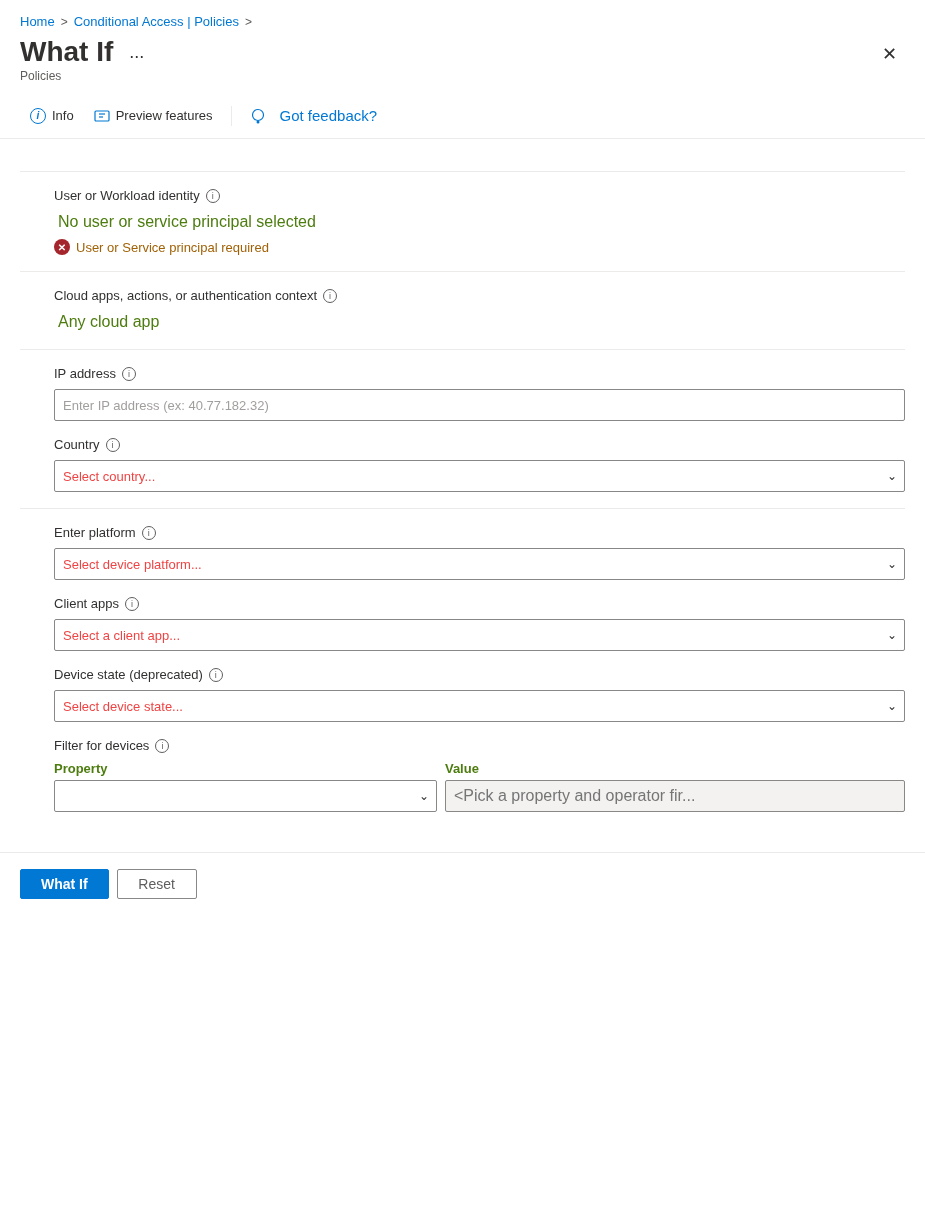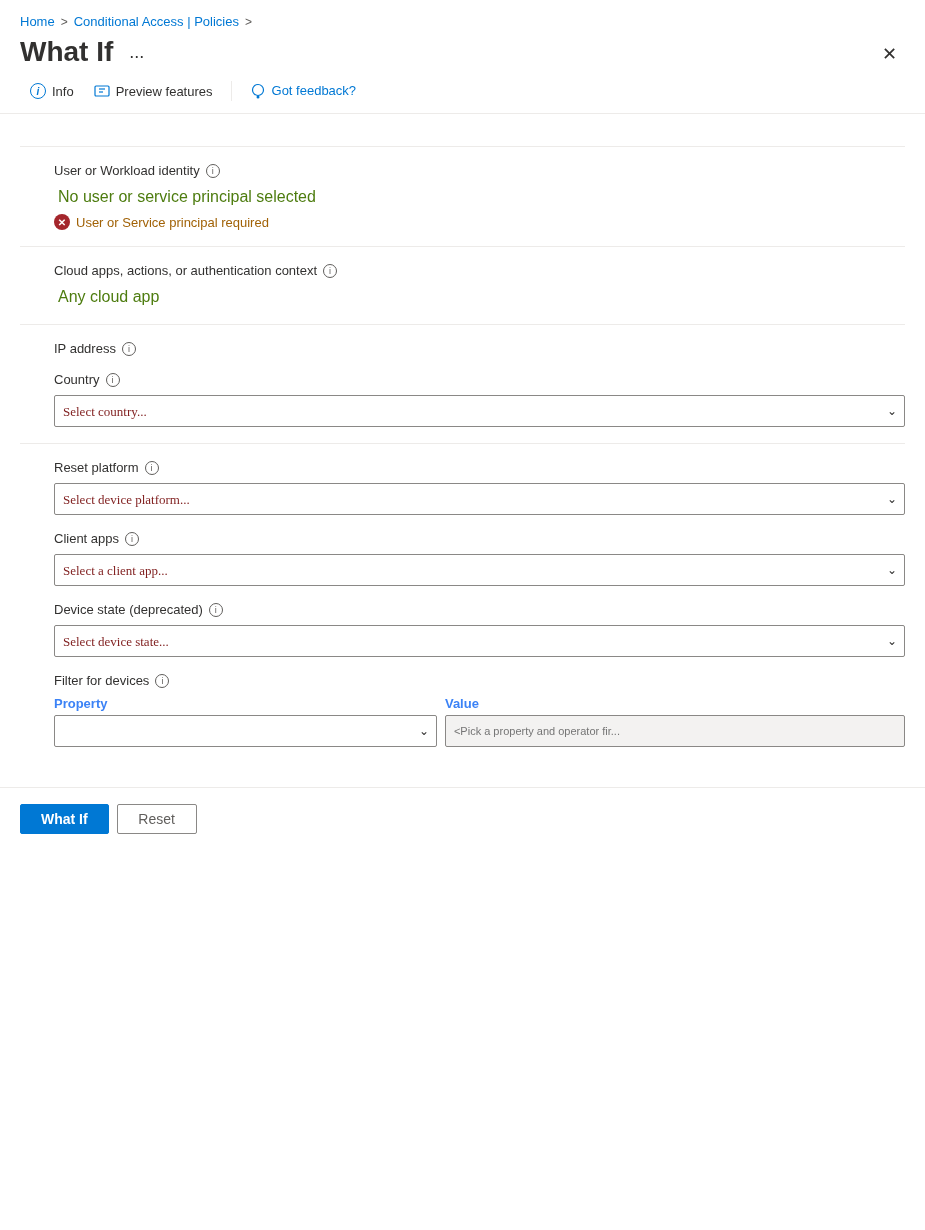--- a/index.html
+++ b/index.html
@@ -100,27 +100,27 @@
       justify-content: center;
     }
     .toolbar-divider {
       width: 1px;
       height: 20px;
       background: #edebe9;
       margin: 0 8px;
     }
     .feedback-btn {
       display: flex;
-      align-items: flex-start;
-      gap: 6px;
+      align-items: flex-end;
+      gap: 14px;
       padding: 6px 10px;
       background: none;
       border: none;
       cursor: pointer;
-      font-size: 13px;
+      font-size: 15px;
       color: #0078d4;
       border-radius: 2px;
     }
     .content {
       padding: 16px 20px;
     }
     .description {
       font-size: 13px;
       color: #323130;
       line-height: 1.5;
@@ -203,61 +203,60 @@
       position: relative;
       width: 100%;
     }
     .select-control {
       width: 100%;
       height: 32px;
       border: 1px solid #8a8886;
       border-radius: 2px;
       padding: 0 32px 0 8px;
       font-size: 13px;
-      color: #7f1d1d;
+      color: #ef4444;
       background: #fff;
       appearance: none;
       cursor: pointer;
       outline: none;
-      font-family: Liberation Serif, serif;
     }
     .select-arrow {
       position: absolute;
       right: 8px;
       top: 50%;
       transform: translateY(-50%);
       pointer-events: none;
       font-size: 12px;
       color: #323130;
     }
     .form-field { margin-bottom: 16px; margin-left: 34px; }
     .filter-header {
       display: flex;
       gap: 8px;
       margin-bottom: 4px;
     }
     .filter-header-cell {
       font-size: 13px;
       font-weight: 600;
-      color: #3b82f6;
+      color: #4d7c0f;
     }
     .filter-header-property { flex: 0 0 45%; }
     .filter-header-value { flex: 1; }
     .filter-row { display: flex; gap: 8px; align-items: center; }
     .filter-property-select {
       flex: 0 0 45%;
       position: relative;
     }
     .filter-value-input {
       flex: 1;
       height: 32px;
       border: 1px solid #8a8886;
       border-radius: 2px;
       padding: 0 8px;
-      font-size: 11px;
+      font-size: 16px;
       color: #000000;
       background: #f3f2f1;
       outline: none;
     }
     .footer {
       display: flex;
       gap: 8px;
       padding: 16px 20px 20px 20px;
       border-top: 1px solid #edebe9;
       margin-top: 8px;
@@ -311,20 +310,21 @@
     <span class="chevron">&gt;</span>
   </div>
 
   <div class="header-row">
     <div class="title-area">
       <h1 class="page-title">What If</h1>
       <button class="more-btn">...</button>
     </div>
     <button class="close-btn">✕</button>
   </div>
+  <div class="subtitle">Policies</div>
 
   <div class="toolbar">
     <button class="toolbar-btn">
       <span class="toolbar-icon i-circle">i</span>
       <span>Info</span>
     </button>
     <button class="toolbar-btn">
       <span class="toolbar-icon">
         <svg width="16" height="16" viewBox="0 0 16 16" fill="none">
           <rect x="1" y="3" width="14" height="10" rx="1" stroke="#0078d4" stroke-width="1.2" fill="none"></rect>
@@ -373,40 +373,41 @@
       <a class="link-value">Any cloud app</a>
     </div>
 
     <hr class="section-divider">
 
     <div class="form-field">
       <div class="field-label">
         <span>IP address</span>
         <span class="info-icon">i</span>
       </div>
+      <input type="text" class="text-input" placeholder="Enter IP address (ex: 40.77.182.32)" style="">
     </div>
 
     <div class="form-field">
       <div class="field-label">
         <span>Country</span>
         <span class="info-icon">i</span>
       </div>
       <div class="select-wrapper">
         <select class="select-control">
           <option>Select country...</option>
         </select>
         <span class="select-arrow">⌄</span>
       </div>
     </div>
 
     <hr class="section-divider">
 
     <div class="form-field">
       <div class="field-label">
-        <span>Reset platform</span>
+        <span>Enter platform</span>
         <span class="info-icon">i</span>
       </div>
       <div class="select-wrapper">
         <select class="select-control">
           <option>Select device platform...</option>
         </select>
         <span class="select-arrow">⌄</span>
       </div>
     </div>
 

